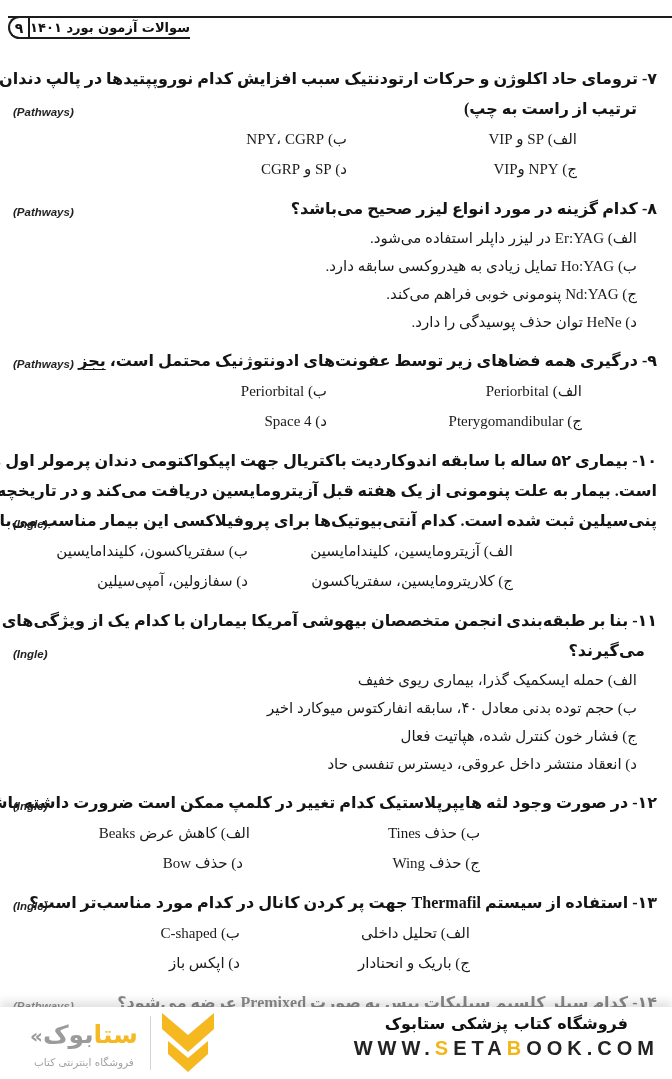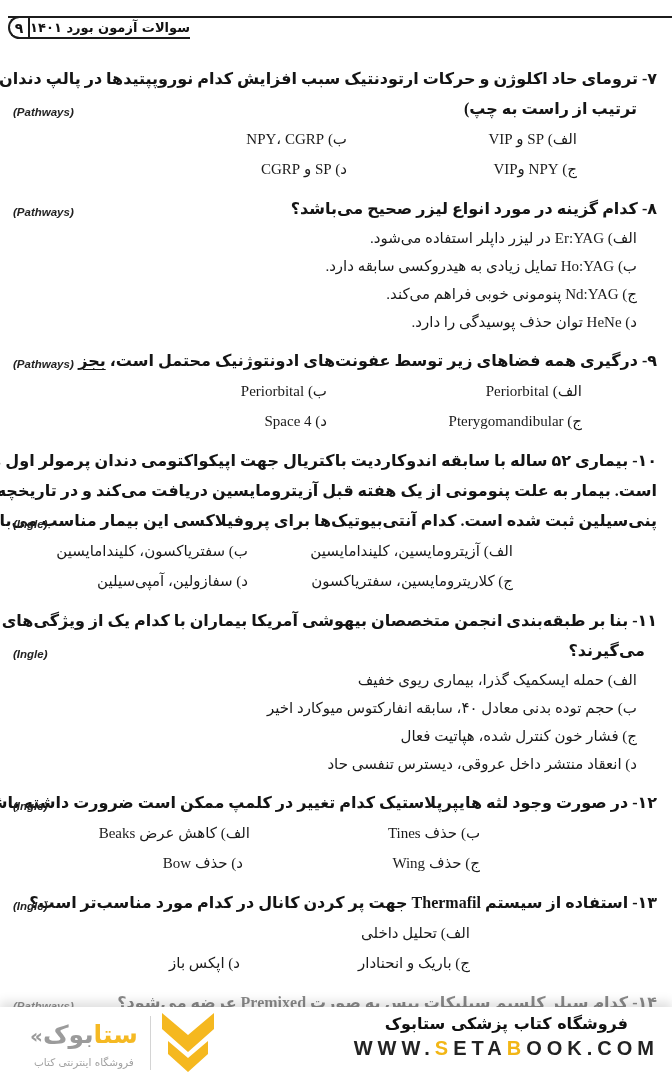--- a/index.html
+++ b/index.html
@@ -167,20 +167,21 @@
     </div>
     <div class="q q6">
       <div class="stemwrap">
         <div class="stem">
           <div class="line">۱۳- استفاده از سیستم Thermafil جهت پر کردن کانال در کدام مورد مناسب‌تر است؟</div>
         </div>
         <span class="tag">(Ingle)</span>
       </div>
       <div class="row2">
         <span class="o o1">الف) تحلیل داخلی</span>
+        <span class="o o2">ب) C-shaped</span>
       </div>
       <div class="row2">
         <span class="o o1">ج) باریک و انحنادار</span>
         <span class="o o2">د) اپکس باز</span>
       </div>
     </div>
     <div class="q q7 faded">
       <div class="stemwrap">
         <div class="stem">
           <div class="line">۱۴- کدام سیلر کلسیم سیلیکات بیس به صورت Premixed عرضه می‌شود؟</div>

